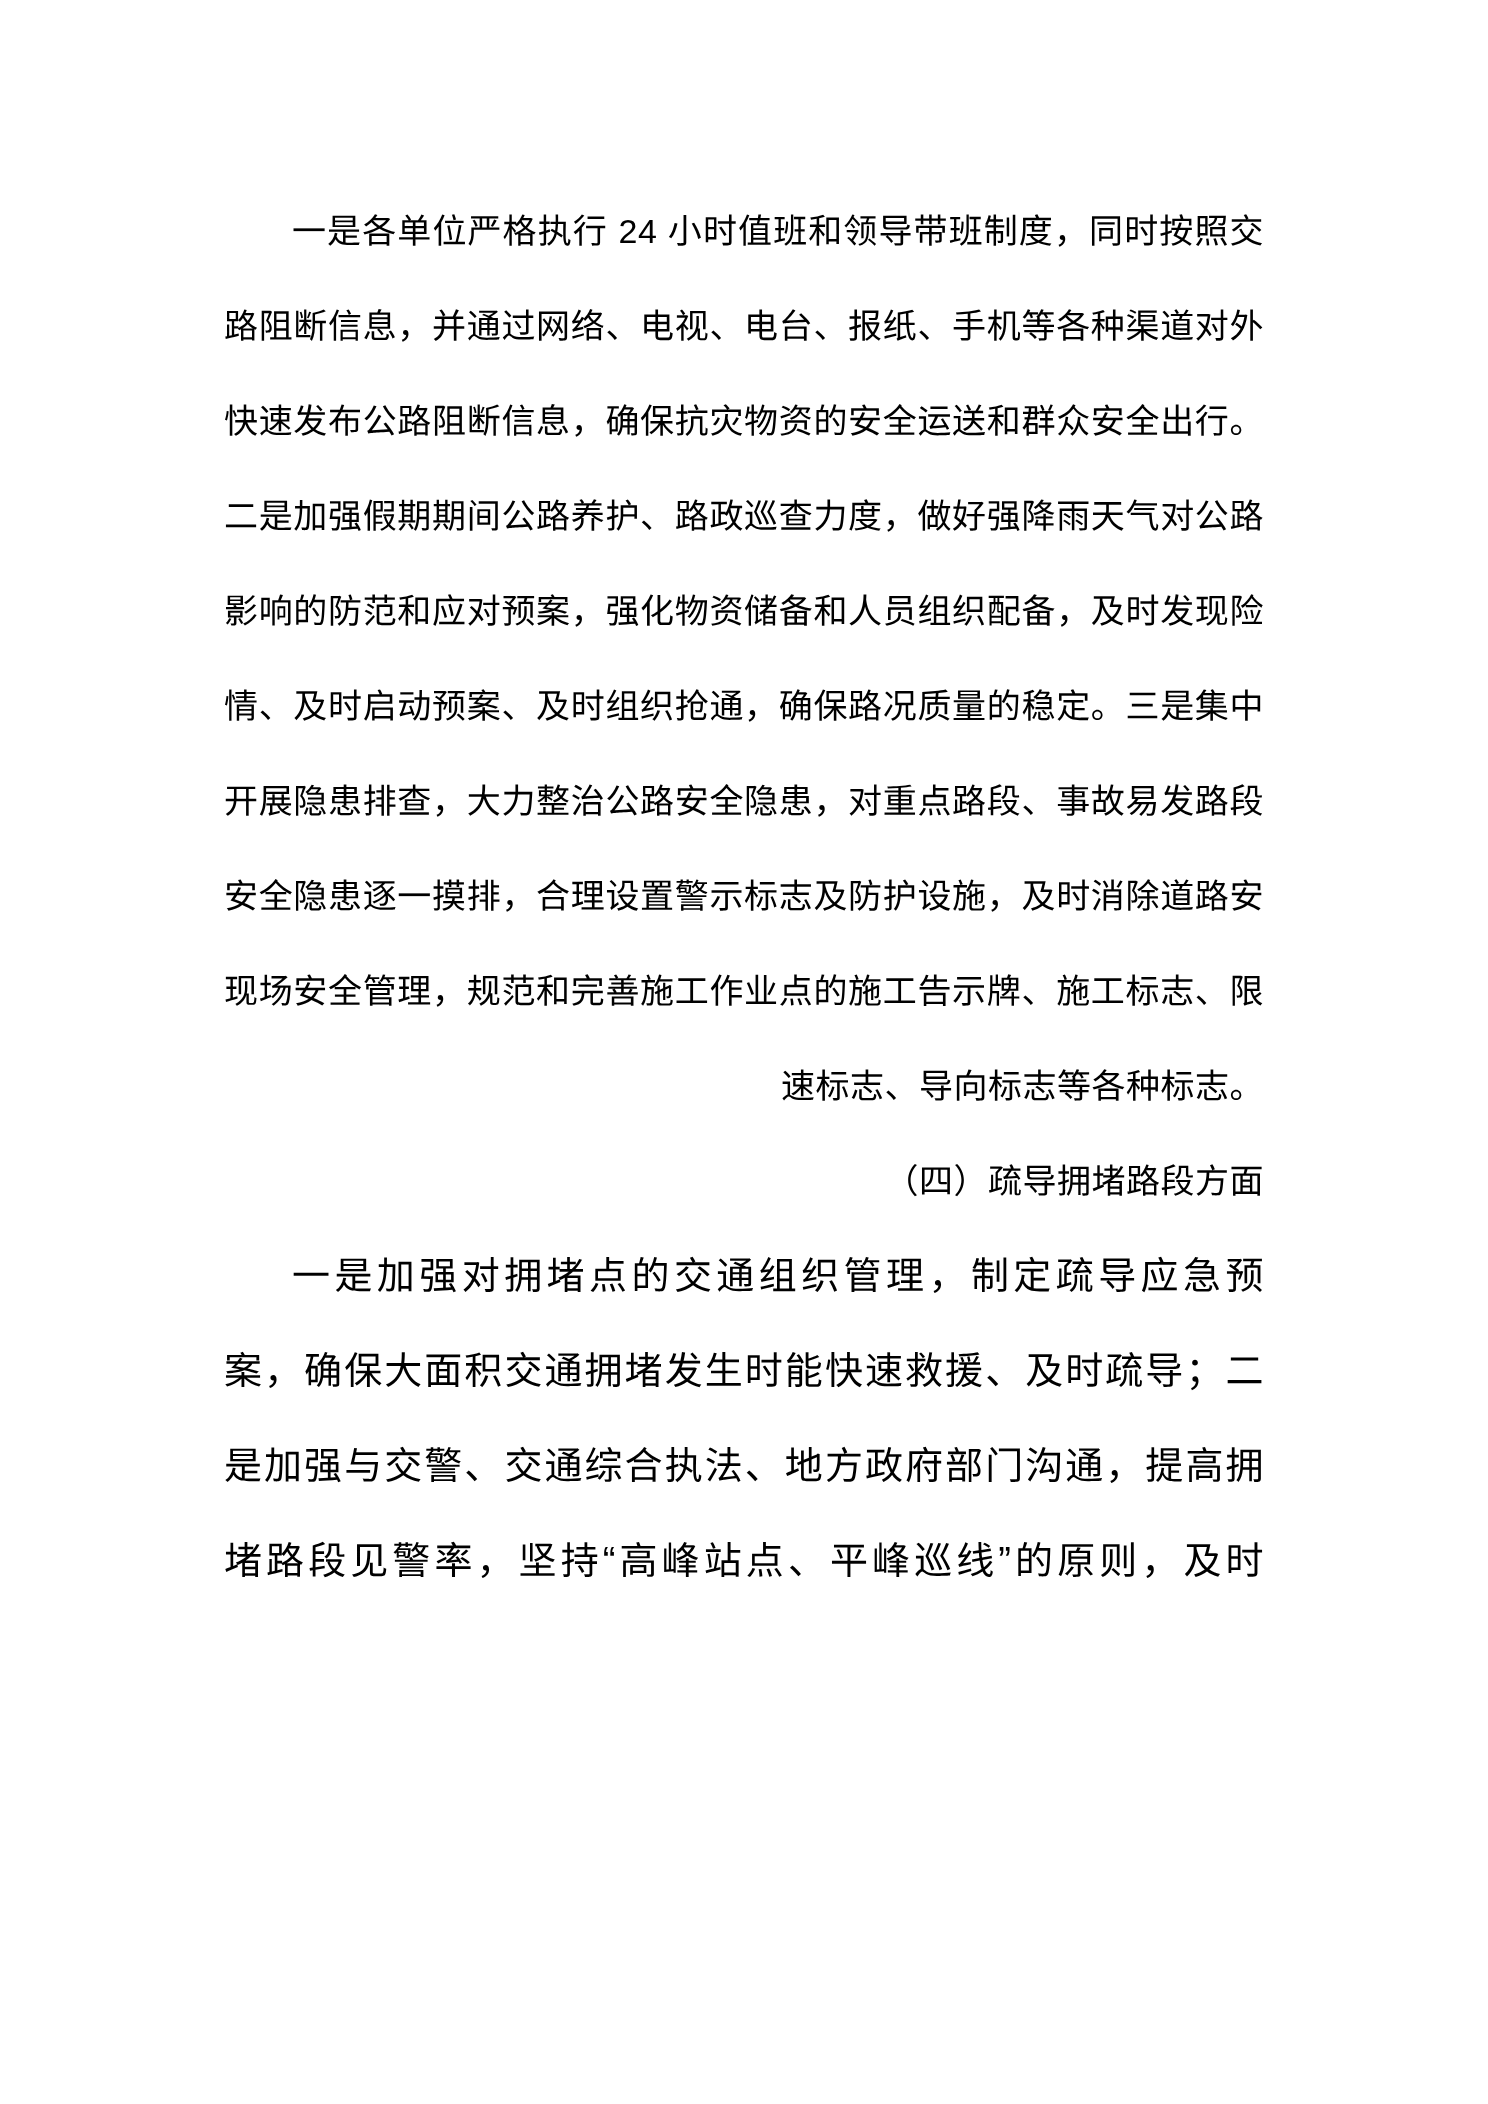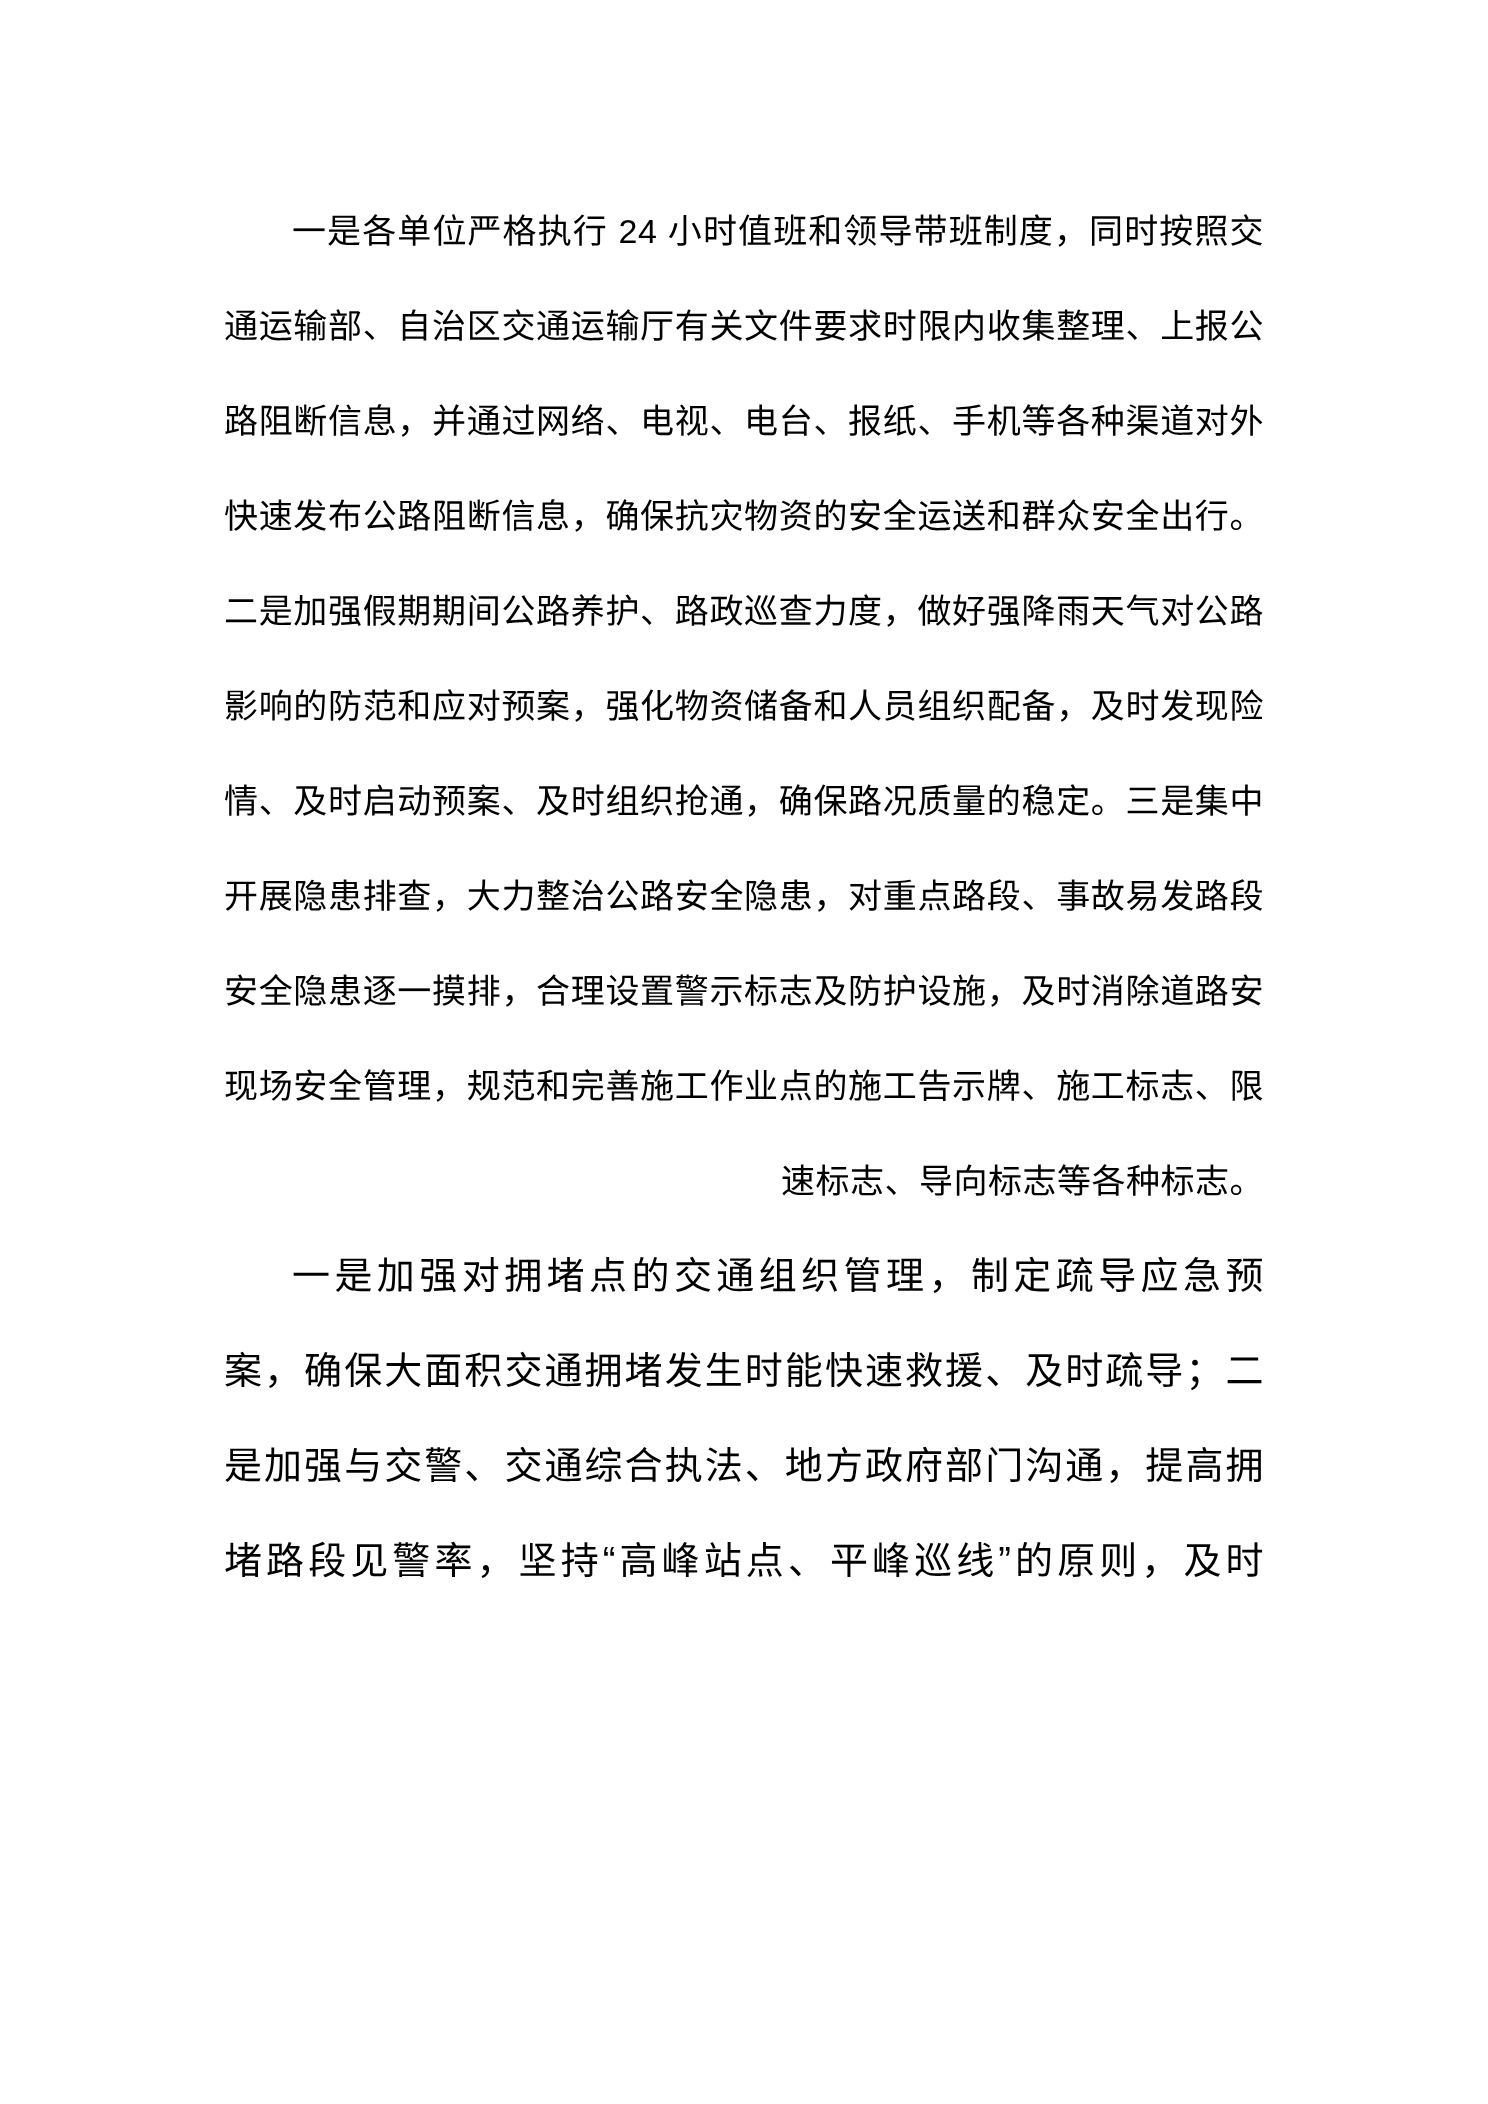--- a/index.html
+++ b/index.html
@@ -47,30 +47,32 @@
     color: #000000;
   }
 </style>
 </head>
 <body>
 
 <div class="page">
   <main class="text-block" id="doc-body">
       <section class="paragraph para-0">
         <div class="line indent justify">一是各单位严格执行 24 小时值班和领导带班制度，同时按照交</div>
-        <div class="line justify">通运输部、自治区交通运输厅有关文件要求时限内收集整理、上报公</div>
         <div class="line justify">路阻断信息，并通过网络、电视、电台、报纸、手机等各种渠道对外</div>
         <div class="line justify">快速发布公路阻断信息，确保抗灾物资的安全运送和群众安全出行。</div>
         <div class="line justify">二是加强假期期间公路养护、路政巡查力度，做好强降雨天气对公路</div>
         <div class="line justify">影响的防范和应对预案，强化物资储备和人员组织配备，及时发现险</div>
         <div class="line justify">情、及时启动预案、及时组织抢通，确保路况质量的稳定。三是集中</div>
         <div class="line justify">开展隐患排查，大力整治公路安全隐患，对重点路段、事故易发路段</div>
         <div class="line justify">安全隐患逐一摸排，合理设置警示标志及防护设施，及时消除道路安</div>
         <div class="line justify">现场安全管理，规范和完善施工作业点的施工告示牌、施工标志、限</div>
         <div class="line">速标志、导向标志等各种标志。</div>
+      </section>
+      <section class="paragraph para-1">
+        <div class="line indent">（四）疏导拥堵路段方面</div>
       </section>
       <section class="paragraph para-2">
         <div class="line indent justify">一是加强对拥堵点的交通组织管理，制定疏导应急预</div>
         <div class="line justify">案，确保大面积交通拥堵发生时能快速救援、及时疏导；二</div>
         <div class="line justify">是加强与交警、交通综合执法、地方政府部门沟通，提高拥</div>
         <div class="line justify">堵路段见警率，坚持“高峰站点、平峰巡线”的原则，及时</div>
       </section>
     </main>
   <footer class="page-footer">
     <span class="page-number">25</span>

